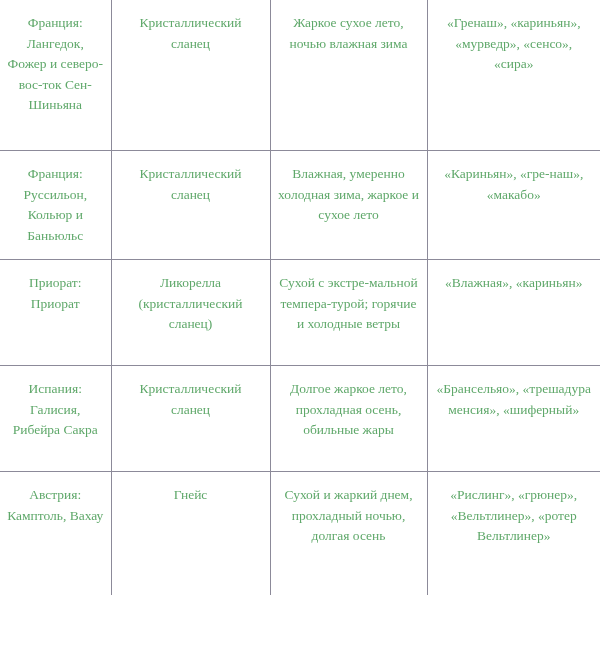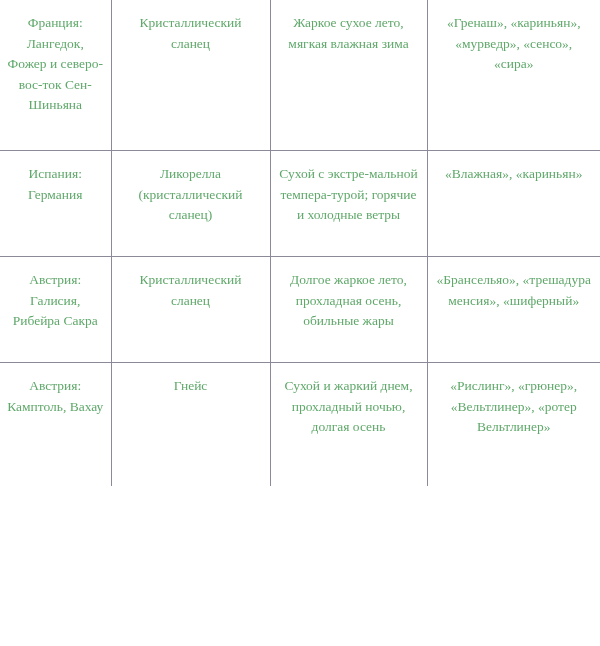--- a/index.html
+++ b/index.html
@@ -63,31 +63,37 @@
   <colgroup>
     <col class="c-region">
     <col class="c-soil">
     <col class="c-climate">
     <col class="c-grapes">
   </colgroup>
   <tbody>
       <tr class="r0">
         <td>Франция: Лангедок, Фожер и северо-вос-ток Сен-Шиньяна</td>
         <td>Кристаллический сланец</td>
-        <td>Жаркое сухое лето, мягкая влажная зима</td>
+        <td>Жаркое сухое лето, ночью влажная зима</td>
         <td class="col-last">«Гренаш», «кариньян», «мурведр», «сенсо», «сира»</td>
       </tr>
+      <tr class="r1">
+        <td>Франция: Руссильон, Кольюр и Баньюльс</td>
+        <td>Кристаллический сланец</td>
+        <td>Влажная, умеренно холодная зима, жаркое и сухое лето</td>
+        <td class="col-last">«Кариньян», «гре-наш», «макабо»</td>
+      </tr>
       <tr class="r2">
-        <td>Испания: Германия</td>
+        <td>Приорат: Приорат</td>
         <td>Ликорелла (кристаллический сланец)</td>
         <td>Сухой с экстре-мальной темпера-турой; горячие и холодные ветры</td>
         <td class="col-last">«Влажная», «кариньян»</td>
       </tr>
       <tr class="r3">
-        <td>Австрия: Галисия, Рибейра Сакра</td>
+        <td>Испания: Галисия, Рибейра Сакра</td>
         <td>Кристаллический сланец</td>
         <td>Долгое жаркое лето, прохладная осень, обильные жары</td>
         <td class="col-last">«Брансельяо», «трешадура менсия», «шиферный»</td>
       </tr>
       <tr class="r5 last-row">
         <td>Австрия: Камптоль, Вахау</td>
         <td>Гнейс</td>
         <td>Сухой и жаркий днем, прохладный ночью, долгая осень</td>
         <td class="col-last">«Рислинг», «грюнер», «Вельтлинер», «ротер Вельтлинер»</td>
       </tr>

